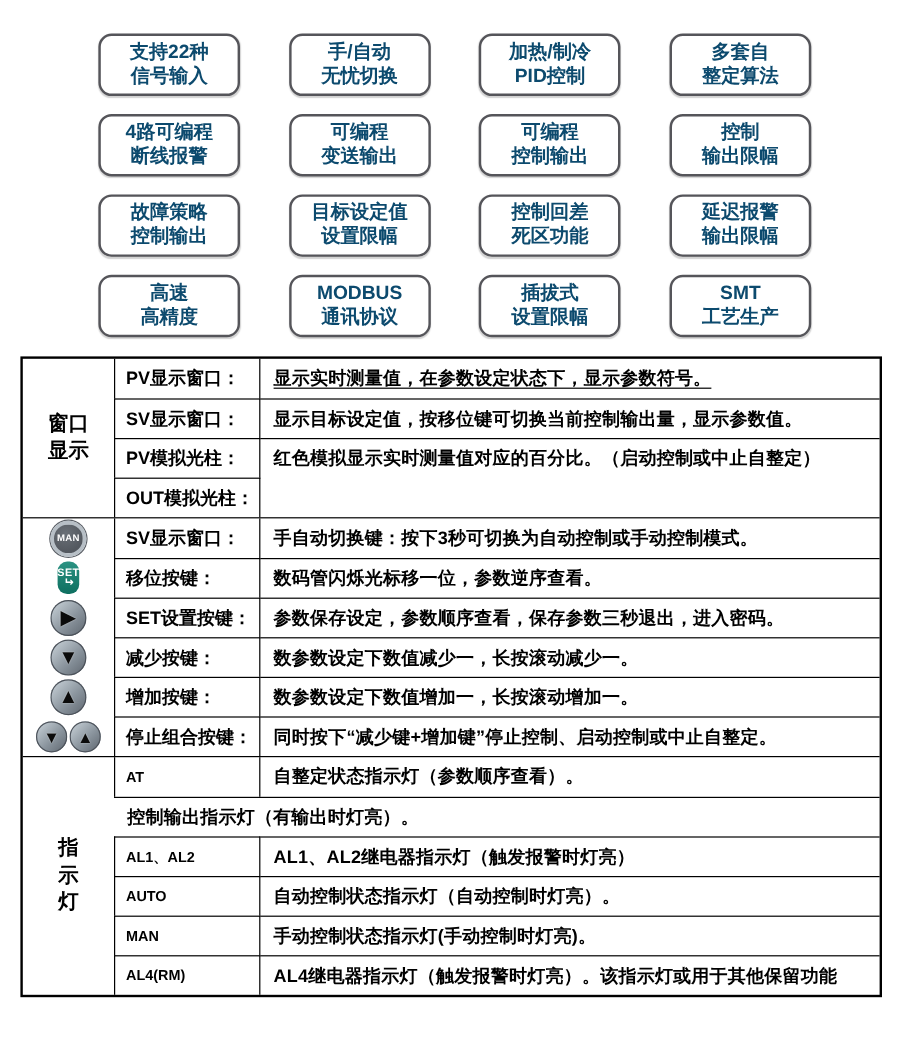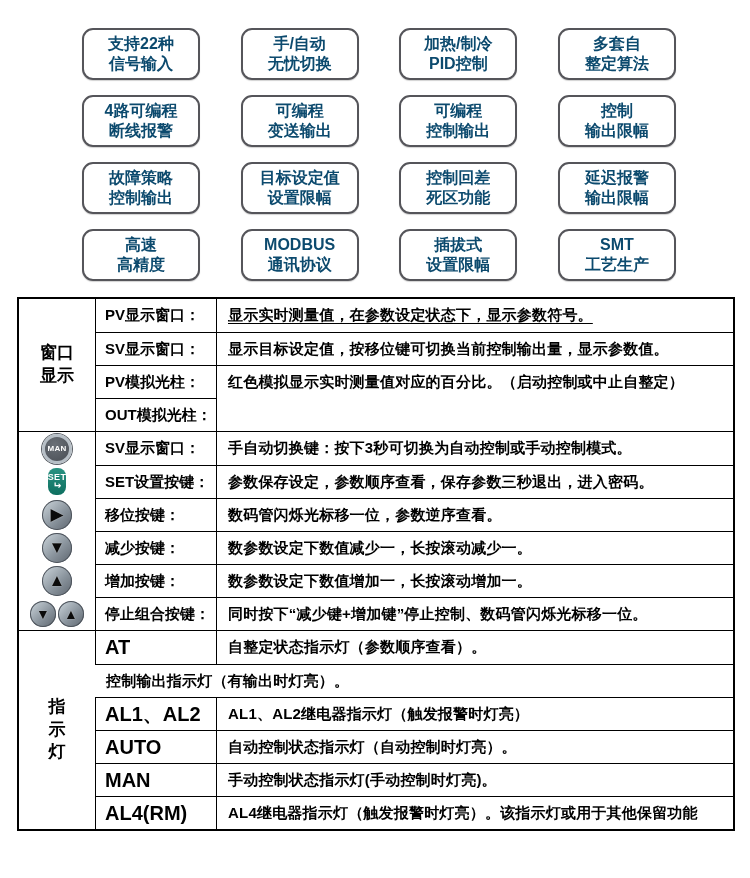--- a/index.html
+++ b/index.html
@@ -57,21 +57,21 @@
     padding:2px 2px 2px 9px;
     font-size:15px; font-weight:bold;
   }
   .cell.desc {
     flex:1; padding:2px 4px 2px 11px;
     font-size:15px; font-weight:bold;
     letter-spacing:.2px;
   }
   .cell.desc.underline { text-decoration:underline; text-underline-offset:3px;text-align:center; }
   .section-indicators .cell { min-height:33px; }
-  .section-indicators .cell.label { font-size:20px; }
+  .section-indicators .cell.label { font-size:12px; }
 
   
   .icon-slot { height:33px; display:flex; align-items:center; justify-content:center; gap:2px; }
   .btn-man {
     width:30px; height:30px; border-radius:50%;
     background:radial-gradient(circle at 40% 32%, #6a7077, #53585f 70%);
     border:3px solid #b7bfc6;
     box-shadow:0 0 0 1px #5a5f66;
     color:#fff; font-size:8px; font-weight:bold;
     display:flex; align-items:center; justify-content:center;
@@ -248,42 +248,42 @@
           </div>
       </div>
     </div>
     <div class="rows">
   <div class="row">
     <div class="cell label">SV显示窗口：</div>
     <div class="cell desc">手自动切换键：按下3秒可切换为自动控制或手动控制模式。</div>
   </div>
 
   <div class="row">
+    <div class="cell label">移位按键：</div>
+    <div class="cell desc">数码管闪烁光标移一位，参数逆序查看。</div>
+  </div>
+
+  <div class="row">
     <div class="cell label">SET设置按键：</div>
     <div class="cell desc">参数保存设定，参数顺序查看，保存参数三秒退出，进入密码。</div>
   </div>
 
   <div class="row">
-    <div class="cell label">移位按键：</div>
-    <div class="cell desc">数码管闪烁光标移一位，参数逆序查看。</div>
-  </div>
-
-  <div class="row">
     <div class="cell label">减少按键：</div>
     <div class="cell desc">数参数设定下数值减少一，长按滚动减少一。</div>
   </div>
 
   <div class="row">
     <div class="cell label">增加按键：</div>
     <div class="cell desc">数参数设定下数值增加一，长按滚动增加一。</div>
   </div>
 
   <div class="row">
     <div class="cell label">停止组合按键：</div>
-    <div class="cell desc">同时按下“减少键+增加键”停止控制、数码管闪烁光标移一位。</div>
+    <div class="cell desc">同时按下“减少键+增加键”停止控制、启动控制或中止自整定。</div>
   </div>
 </div>
   </div>
 
   <div class="section section-indicators">
     <div class="group-cell text">
         <span class="vline">指</span>
         <span class="vline">示</span>
         <span class="vline">灯</span>
       </div>

